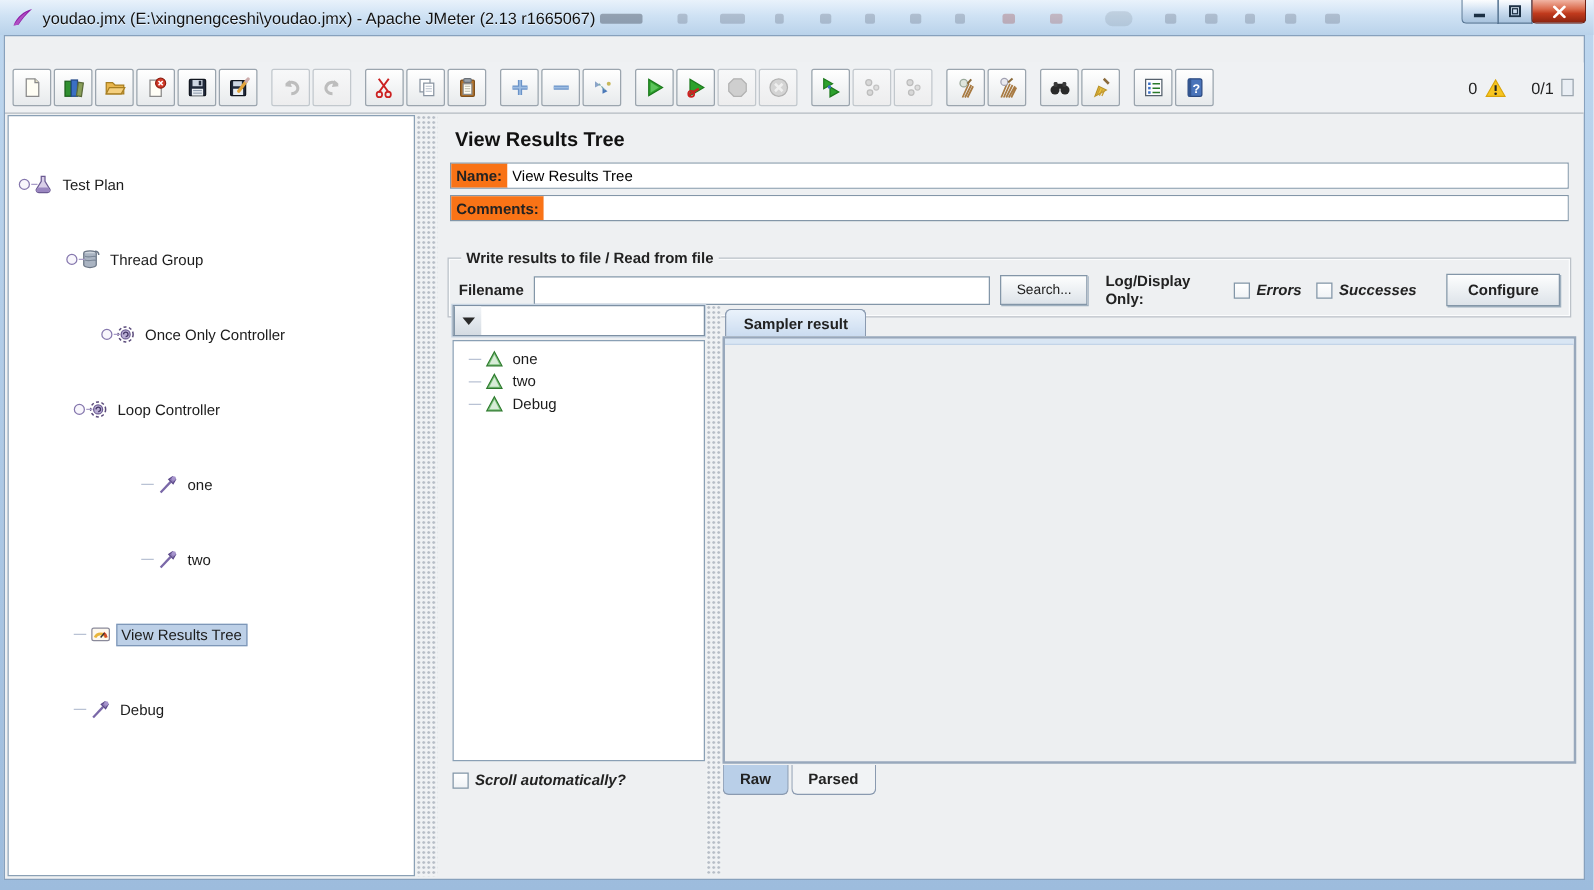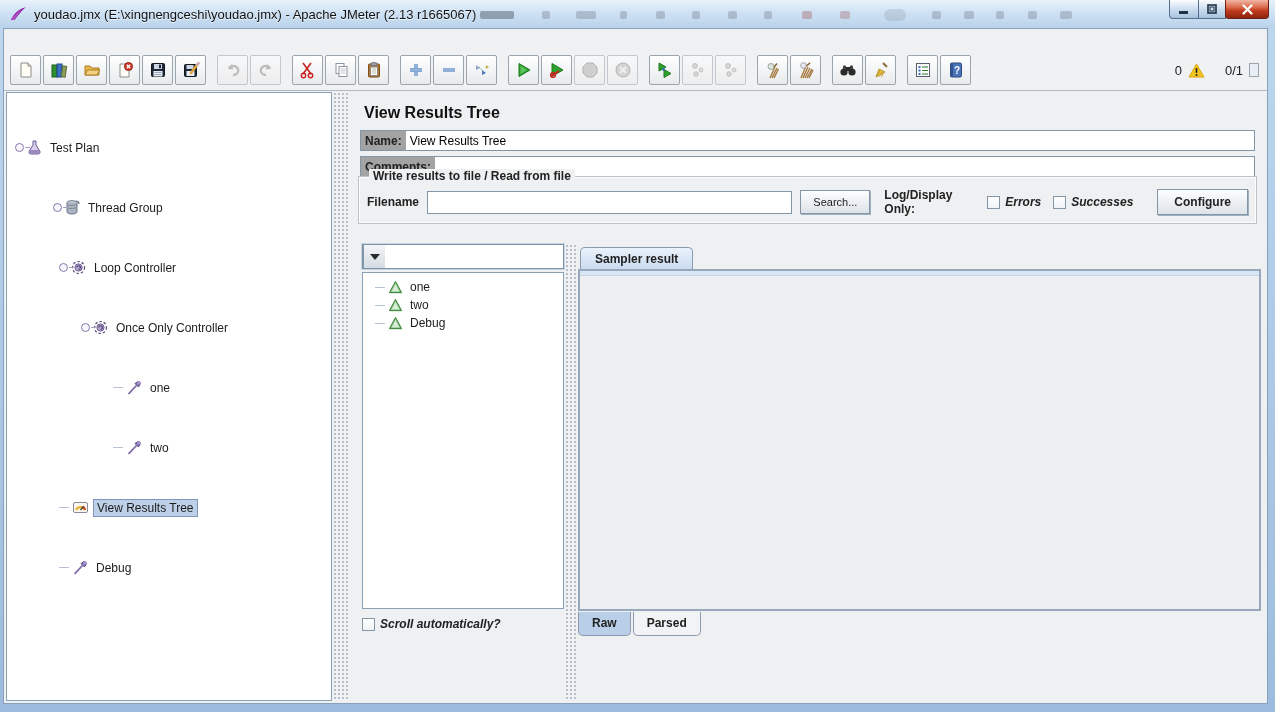--- a/index.html
+++ b/index.html
@@ -62,28 +62,28 @@
   .ticon16 { width:17px; height:17px; margin-right:4px; flex:0 0 auto; }
   .tlabel { font-size:12px; color:#1c1c1c; padding:1px 3px; }
   .tlabel.sel { background:#bdd0e7; border:1px solid #7e97b8; }
 
   
   .rpanel { position:absolute; left:346px; right:2px; top:63px; bottom:2px; background:#eef0f2; }
   .page-title { position:absolute; left:14px; top:12px; font-size:16px; font-weight:bold; color:#111; }
 
   .labeled-row { position:absolute; left:10px; right:10px; height:21px; border:1px solid #8396a8;
     display:flex; align-items:stretch; background:#fff; }
-  .labeled-row .rlabel { background:#a3a3a3; font-weight:bold; font-size:12px;
+  .labeled-row .rlabel { background:#f97316; font-weight:bold; font-size:12px;
     display:flex; align-items:center; padding:0 4px 0 4px; flex:0 0 auto; }
   .labeled-row input { flex:1; border:none; outline:none; font-size:12px; padding:1px 4px;
     font-family:"Liberation Sans",sans-serif; background:#fff; }
   .row-name { top:38px; }
   .row-comments { top:64px; }
 
-  .groupbox { position:absolute; left:8px; right:8px; top:84px; height:48px;
+  .groupbox { position:absolute; left:8px; right:8px; top:114px; height:48px;
     border:1px solid #bcc2c9; box-shadow:inset 0 0 0 1px #fbfcfd; }
   .groupbox .legend { position:absolute; left:10px; top:-8px; background:#eef0f2;
     padding:0 4px; font-weight:bold; font-size:12px; color:#222; }
   .grow { position:absolute; left:8px; right:8px; top:12px; height:26px; display:flex; align-items:center; }
   .grow .glabel { font-weight:bold; margin-right:8px; }
   .filename-input { width:392px; height:23px; border:1px solid #8396a8; padding:2px 4px; font-size:12px;
     font-family:"Liberation Sans",sans-serif; outline:none; margin-right:8px; }
   .mbtn { border:1px solid #8396a8; background:linear-gradient(#fdfefe,#dde3e9);
     box-shadow:1px 1px 0 #9fb0bf; font-family:"Liberation Sans",sans-serif; color:#222; }
   .browse-btn { height:24px; padding:0 12px; font-size:11px; margin-right:14px; }
@@ -399,37 +399,37 @@
       <div class="trow" style="padding-left:46px">
         <span class="knob"></span>
         <svg class="ticon16" viewBox="0 0 17 17">
             <ellipse cx="8" cy="3.5" rx="5" ry="1.8" fill="#cfd6de" stroke="#6a7585"></ellipse>
             <path d="M3 3.5 V13 C3 14 5.2 15 8 15 C10.8 15 13 14 13 13 V3.5" fill="#aab4c2" stroke="#6a7585"></path>
             <path d="M4 6 C8 7.5 12 5 13 6.5 M4 9 C8 10.5 12 8 13 9.5" stroke="#7b8797" fill="none"></path>
             <path d="M12 2 Q15 2 15 5" stroke="#6a7585" fill="none" stroke-width="1.2"></path>
           </svg>
         <span class="tlabel">Thread Group</span>
       </div>
-      <div class="trow" style="padding-left:52px">
+      <div class="trow" style="padding-left:74px">
         <span class="knob"></span>
         <svg class="ticon16" viewBox="0 0 17 17">
             <circle cx="8.5" cy="8.5" r="6" fill="none" stroke="#5a4a7a" stroke-width="1.2" stroke-dasharray="2.4 2"></circle>
             <circle cx="8.5" cy="8.5" r="3.6" fill="#b9aed4" stroke="#6b5a92"></circle>
             <path d="M6.8 8.5 A1.8 1.8 0 1 1 8.5 10.3" fill="none" stroke="#463868" stroke-width="1.1"></path>
           </svg>
-        <span class="tlabel">Loop Controller</span>
-      </div>
-      <div class="trow" style="padding-left:74px">
+        <span class="tlabel">Once Only Controller</span>
+      </div>
+      <div class="trow" style="padding-left:52px">
         <span class="knob"></span>
         <svg class="ticon16" viewBox="0 0 17 17">
             <circle cx="8.5" cy="8.5" r="6" fill="none" stroke="#5a4a7a" stroke-width="1.2" stroke-dasharray="2.4 2"></circle>
             <circle cx="8.5" cy="8.5" r="3.6" fill="#b9aed4" stroke="#6b5a92"></circle>
             <path d="M6.8 8.5 A1.8 1.8 0 1 1 8.5 10.3" fill="none" stroke="#463868" stroke-width="1.1"></path>
           </svg>
-        <span class="tlabel">Once Only Controller</span>
+        <span class="tlabel">Loop Controller</span>
       </div>
       <div class="trow" style="padding-left:106px">
         <span class="dash"></span>
         <svg class="ticon16" viewBox="0 0 17 17">
             <path d="M2.5 15 L10.5 6.5" stroke="#7a68a8" stroke-width="1.8"></path>
             <path d="M9 4.5 L12.5 8 L14.5 4.5 L12 2.5 Z" fill="#8d7ab5" stroke="#5c4a8a"></path>
             <circle cx="13" cy="3.8" r="1.8" fill="#a694cc"></circle>
           </svg>
         <span class="tlabel">one</span>
       </div>

